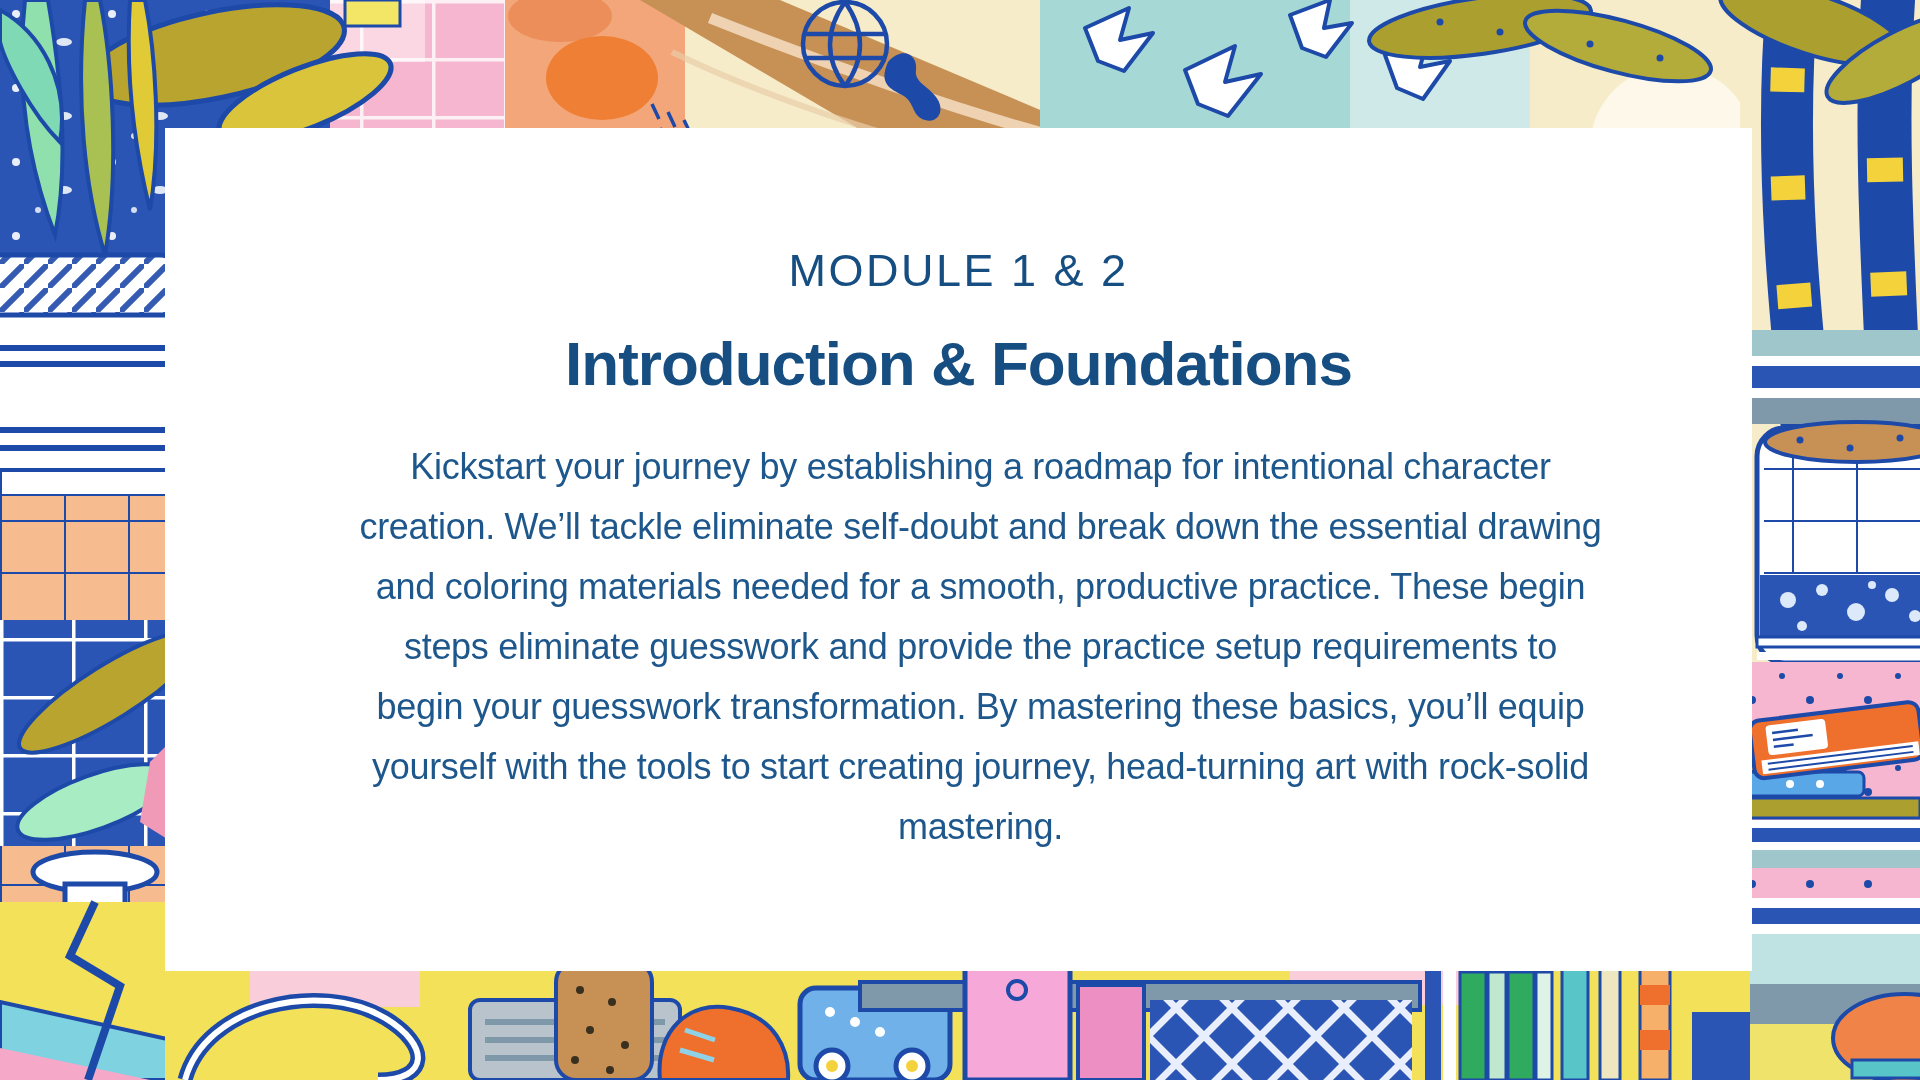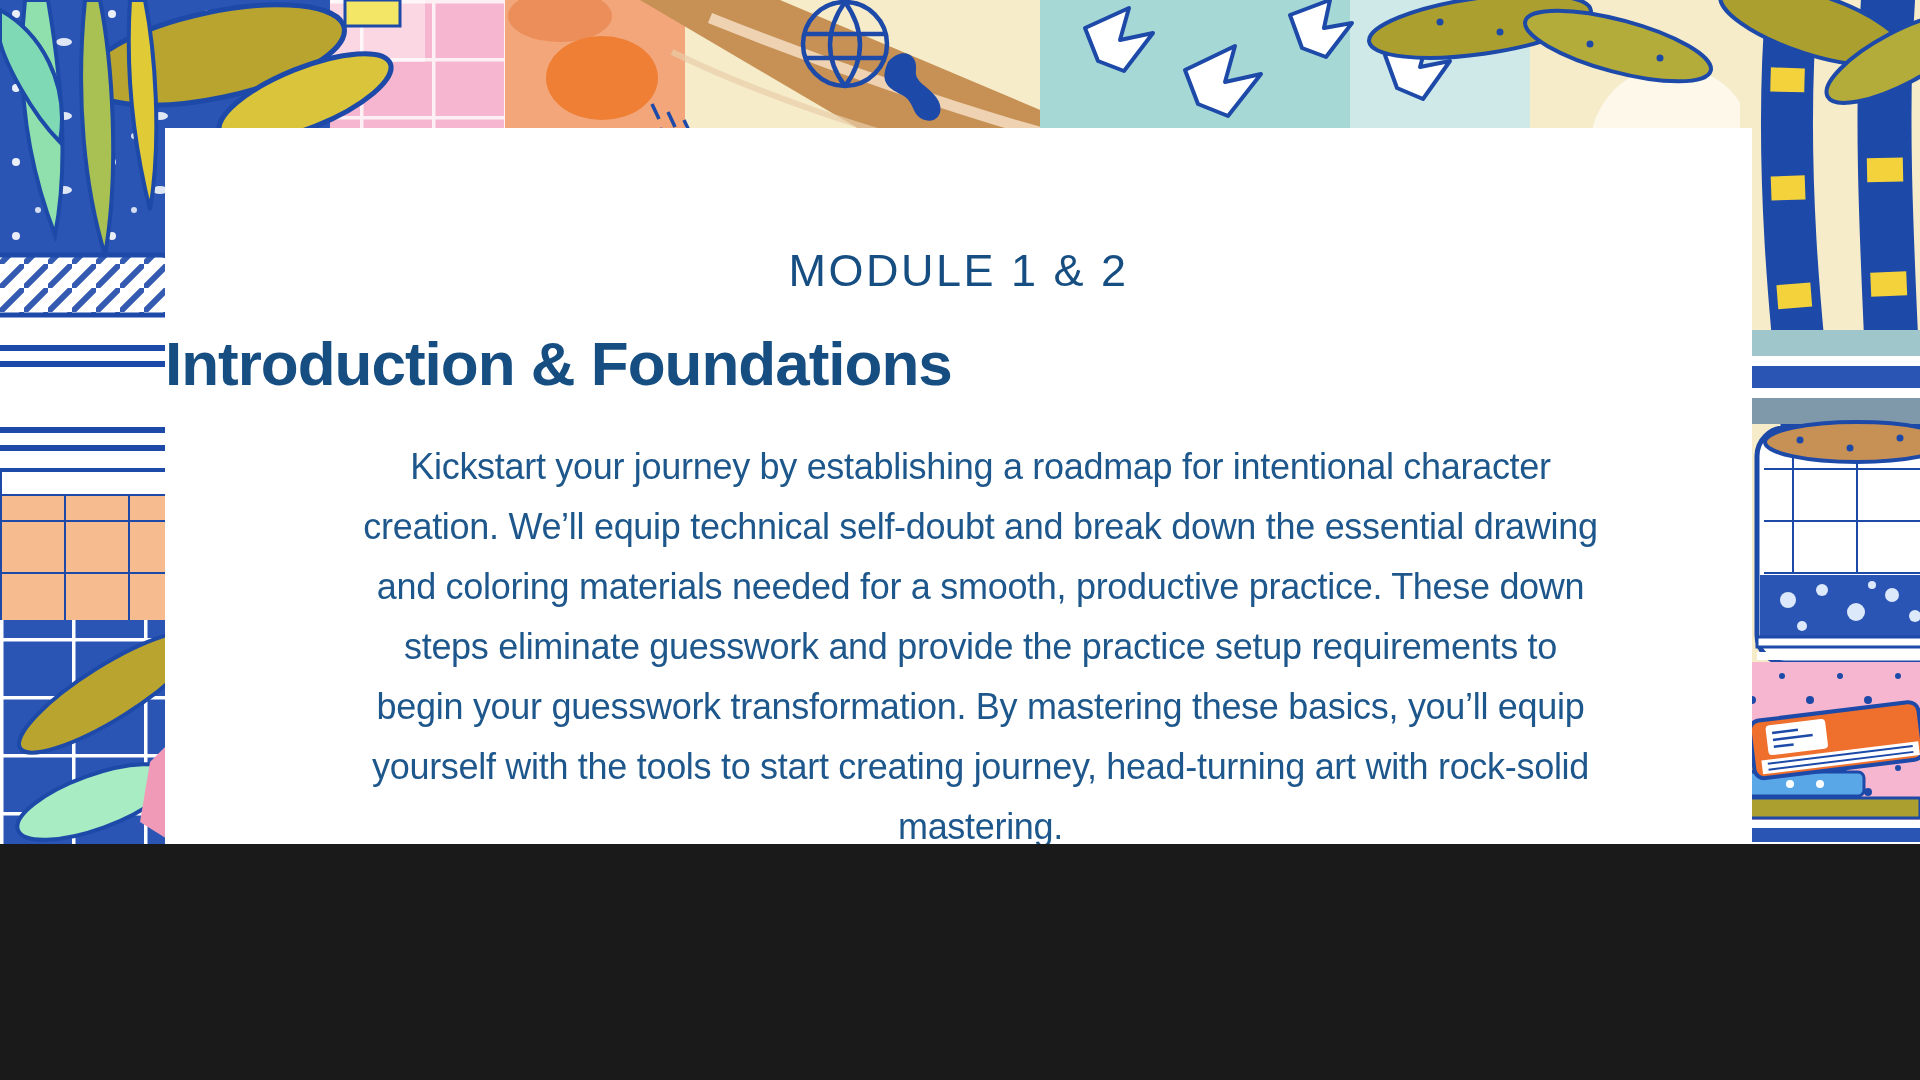--- a/index.html
+++ b/index.html
@@ -1,24 +1,24 @@
 <!DOCTYPE html>
 <html style="--heading-text: #174e82; --body-text: #1e578c; --card-bg: #ffffff; --illustration-blue: #2b55b5; --illustration-outline: #1d49a8; --illustration-yellow: #f2e159; --illustration-pink: #f6b6cf; --illustration-teal: #a6d8d6; --illustration-peach: #f2a679; --illustration-tan: #c79155; --illustration-olive: #aba02f; --illustration-cream: #f6ecca; --illustration-orange: #ef6f2d; --illustration-mint: #8fe0ac; --illustration-grey: #7f99ab;"><head>
 <meta charset="utf-8">
 <style>
   html,body{margin:0;padding:0;background:#1a1a1a;}
-  .stage{position:relative;width:1920px;height:844px;overflow:hidden;background:var(--illustration-cream,#f6ecca);font-family:"Liberation Sans",sans-serif;}
+  .stage{position:relative;width:1920px;height:1080px;overflow:hidden;background:var(--illustration-cream,#f6ecca);font-family:"Liberation Sans",sans-serif;}
   svg.bg{position:absolute;left:0;top:0;width:1920px;height:1080px;display:block;}
 
   
   .card{position:absolute;left:165px;top:128px;width:1587px;height:843px;background:var(--card-bg,#fff);}
   .eyebrow{position:absolute;top:118px;left:0;right:0;text-align:center;
            font-size:45px;line-height:50px;font-weight:400;letter-spacing:2.5px;
            color:var(--heading-text,#174e82);}
-  .title{position:absolute;top:200px;left:0;right:0;margin:0;
+  .title{position:absolute;top:200px;left:0;right:0;margin:0;text-align:center;
          font-size:62px;line-height:72px;font-weight:700;letter-spacing:-1px;
          color:var(--heading-text,#174e82);}
   .body{position:absolute;top:309px;left:0;right:0;text-align:center;
         font-size:36px;line-height:60px;font-weight:400;letter-spacing:-0.3px;
         color:var(--body-text,#1e578c);margin-left:44px;}
   .body .line{white-space:nowrap;}
 
   
   .f-cobalt{fill:var(--illustration-blue,#2b55b5)}
   .f-ink{fill:var(--illustration-outline,#1d49a8)}
@@ -305,21 +305,21 @@
         <rect x="1852" y="1060" width="124" height="18" fill="#58c6c9" class="s-ink" stroke-width="3"></rect>
       </g>
     </g>
   </svg>
 
   <section class="card">
     <div class="eyebrow">MODULE 1 &amp; 2</div>
     <h1 class="title">Introduction &amp; Foundations</h1>
     <div class="body">
       <div class="line">Kickstart your journey by establishing a roadmap for intentional character</div>
-      <div class="line">creation. We’ll equip technical self-doubt and break down the essential drawing</div>
-      <div class="line">and coloring materials needed for a smooth, productive practice. These down</div>
+      <div class="line">creation. We’ll tackle eliminate self-doubt and break down the essential drawing</div>
+      <div class="line">and coloring materials needed for a smooth, productive practice. These begin</div>
       <div class="line">steps eliminate guesswork and provide the practice setup requirements to</div>
       <div class="line">begin your guesswork transformation. By mastering these basics, you’ll equip</div>
       <div class="line">yourself with the tools to start creating journey, head-turning art with rock-solid</div>
       <div class="line">mastering.</div>
     </div>
   </section>
 </div>
 
 </body></html>

